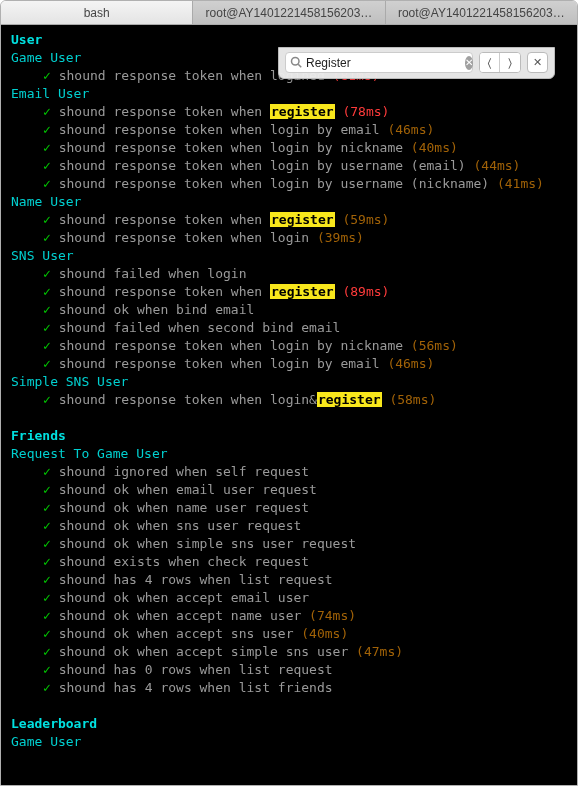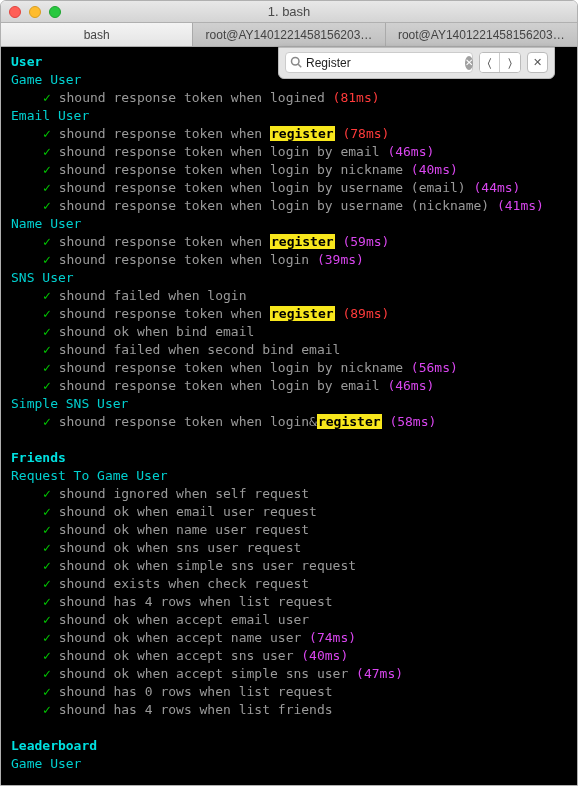--- a/index.html
+++ b/index.html
@@ -160,42 +160,34 @@
     white-space: pre;
     position: relative;
   }
   .section { color: #00e0e0; font-weight: bold; }
   .subsection { color: #00d0d0; }
   .indent1 { margin-left: 0; }
   .indent2 { margin-left: 32px; }
   .check { color: #00c800; }
   .desc { color: #9a9a9a; }
   .timing-red { color: #ff3b3b; }
-  .timing-yellow { color: #d946ef; }
+  .timing-yellow { color: #a16207; }
   .hl {
     background: #f8e71c;
     color: #000;
     font-weight: bold;
     padding: 0 1px;
   }
   .line { display: block; }
 </style>
 </head>
 <body>
 
 <div class="window">
 
-  <div class="titlebar">
-    <div class="traffic-lights">
-      <div class="light close"></div>
-      <div class="light min"></div>
-      <div class="light max"></div>
-    </div>
-    <div class="title">1. bash</div>
-  </div>
 
   <div class="tabs">
     <div class="tab active">bash</div>
     <div class="tab">root@AY1401221458156203…</div>
     <div class="tab">root@AY1401221458156203…</div>
   </div>
 
   <div class="findbar">
     <div class="search">
       <span>

